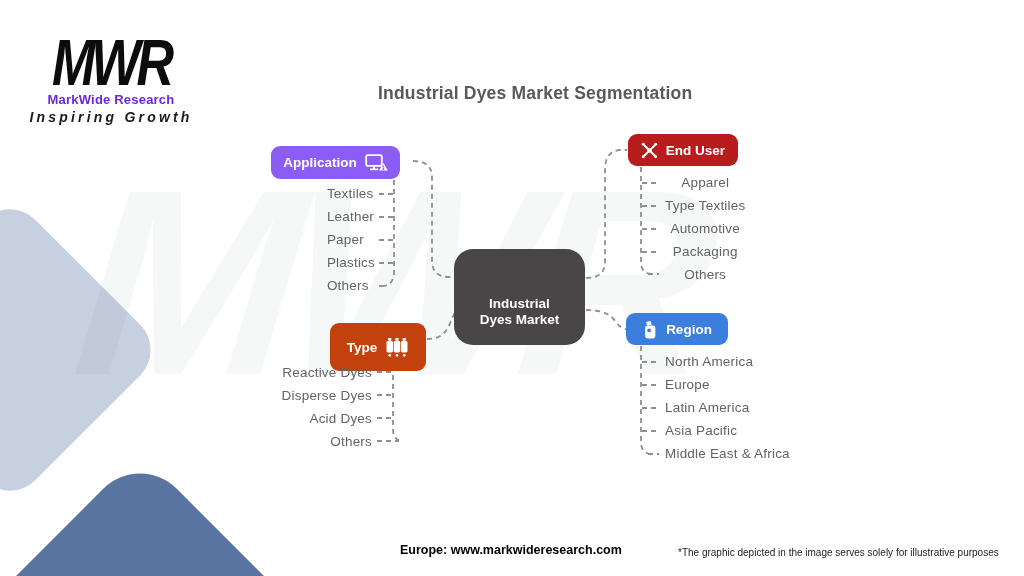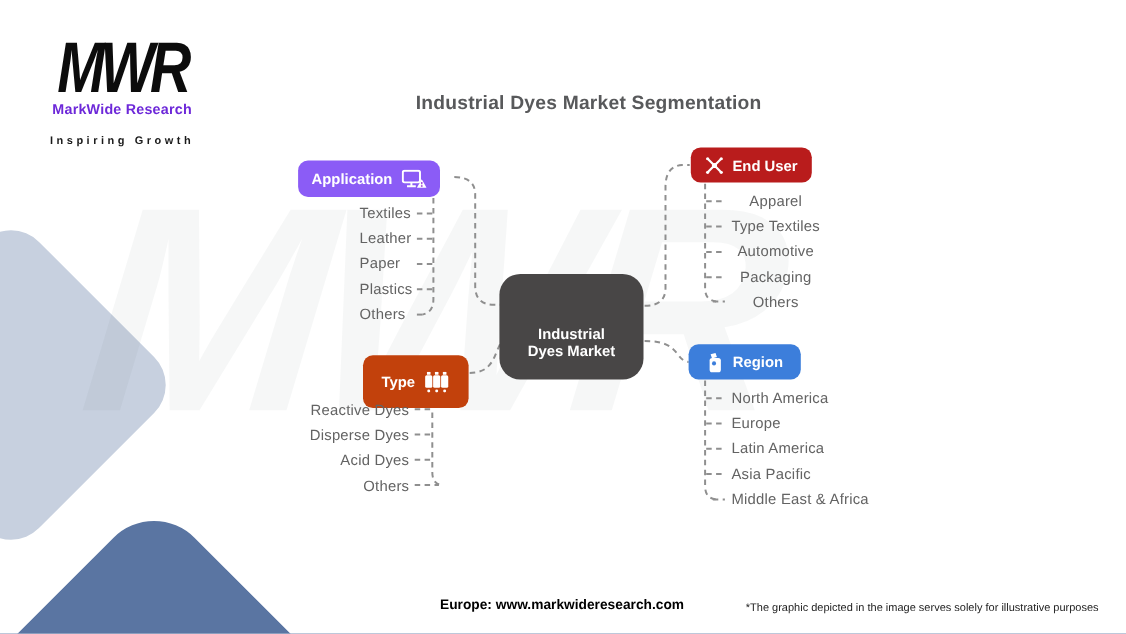--- a/index.html
+++ b/index.html
@@ -24,21 +24,21 @@
     letter-spacing:-14px;color:rgba(100,105,115,0.055);
     transform:skewX(-6deg);line-height:1;user-select:none;
   }
   
   .logo{position:absolute;left:28px;top:36px;width:166px;text-align:center;z-index:3;}
   .logo-monogram{
     font-size:52px;line-height:52px;font-weight:900;font-style:italic;
     letter-spacing:-4px;color:#0c0c0c;transform:scaleY(1.25);transform-origin:center;
   }
   .logo-name{font-size:13px;font-weight:bold;color:#6d28d9;margin-top:4px;letter-spacing:0.2px;}
-  .logo-tagline{font-size:10px;font-weight:bold;color:#1a1a1a;letter-spacing:3.2px;margin-top:16px;}
+  .logo-tagline{font-size:14px;font-weight:bold;color:#1a1a1a;letter-spacing:3.2px;margin-top:2px;font-style:italic;}
   
   .title{
     position:absolute;left:378px;top:83px;z-index:3;
     font-size:17.5px;font-weight:bold;color:#58595b;letter-spacing:0.2px;text-align:right;
   }
   
   .connectors{position:absolute;left:0;top:0;z-index:1;}
   .connectors path{fill:none;stroke:#8f8f8f;stroke-width:1.8;stroke-dasharray:5 4;}
   
   .node{

